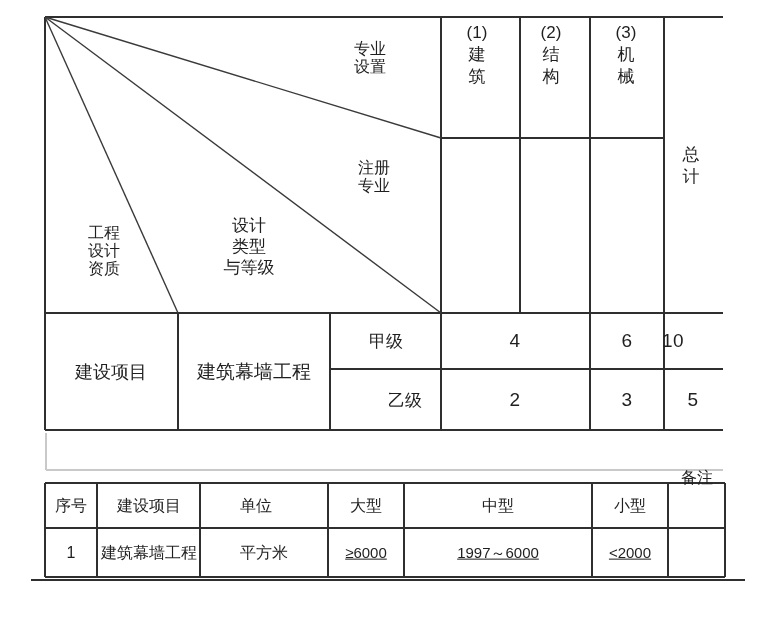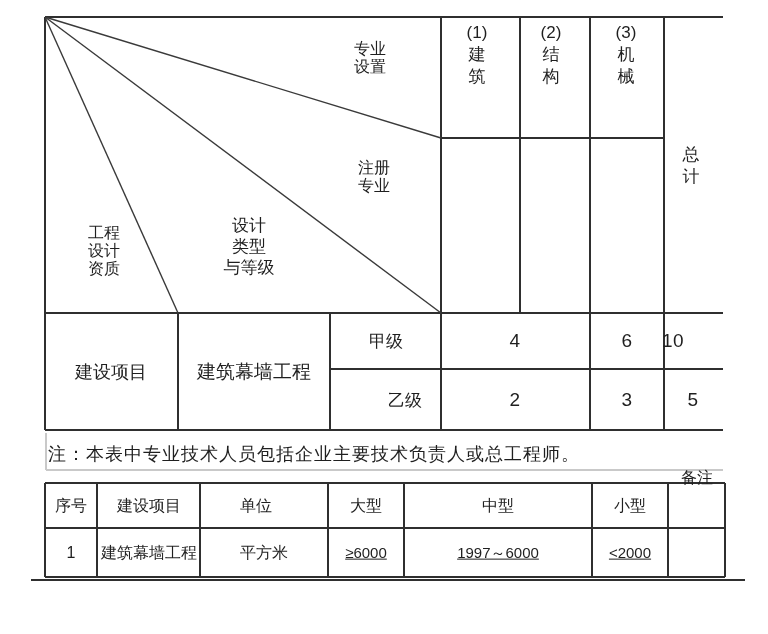--- a/index.html
+++ b/index.html
@@ -113,21 +113,20 @@
   <span class="t fs17" style="left:386px;top:341px">甲级</span>
   <span class="t num" style="left:515px;top:341px">4</span>
   <span class="t num" style="left:627px;top:341px">6</span>
   <span class="t num" style="left:673px;top:341px">10</span>
 
   <span class="t fs17" style="left:405px;top:400px">乙级</span>
   <span class="t num" style="left:515px;top:400px">2</span>
   <span class="t num" style="left:627px;top:400px">3</span>
   <span class="t num" style="left:693px;top:400px">5</span>
 
-  <span class="note">注：本表中专业技术人员包括企业主要技术负责人或总工程师。</span>
 
   <span class="t fs16" style="left:71px;top:506px">序号</span>
   <span class="t fs16" style="left:149px;top:506px">建设项目</span>
   <span class="t fs16" style="left:256px;top:506px">单位</span>
   <span class="t fs16" style="left:366px;top:506px">大型</span>
   <span class="t fs16" style="left:498px;top:506px">中型</span>
   <span class="t fs16" style="left:630px;top:506px">小型</span>
   <span class="t fs16" style="left:697px;top:478px">备注</span>
 
   <span class="t fs16" style="left:71px;top:553px">1</span>

